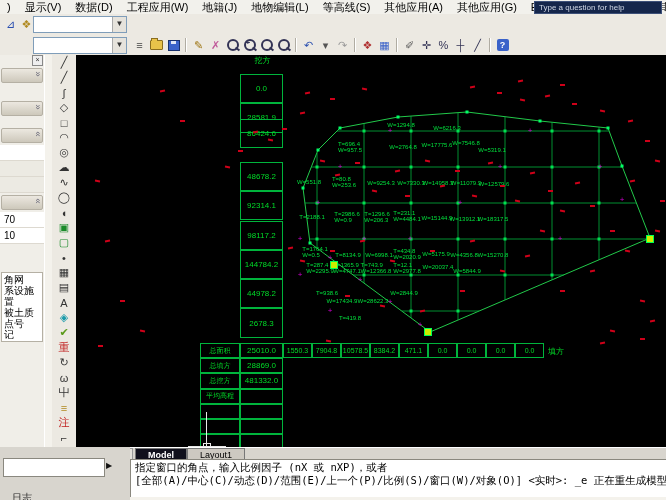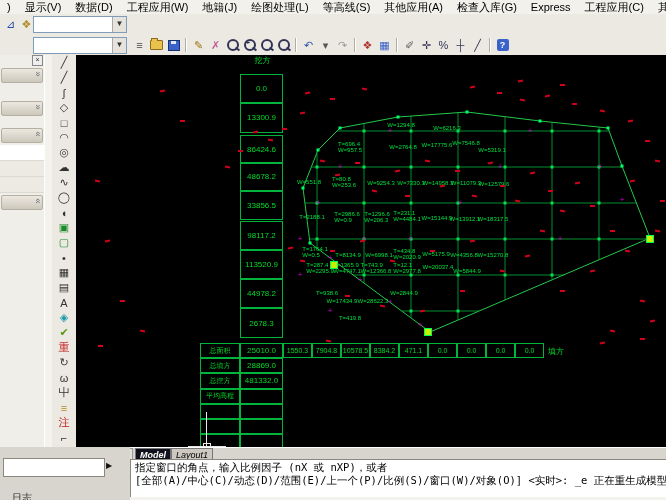--- a/index.html
+++ b/index.html
@@ -58,21 +58,21 @@
   .hl{position:absolute;width:6px;height:6px;background:#ccee00;border:1px solid #00ff55;}
   .xhair-v{position:absolute;width:1px;background:#e8e8e8;}
   .xhair-h{position:absolute;height:1px;background:#e8e8e8;}
   .xhair-box{position:absolute;width:6px;height:6px;border:1px solid #e8e8e8;}
   
   .tabbar{left:76px;top:447px;width:590px;height:13px;background:#d8d5ce;border-top:1px solid #fff;
           display:flex;align-items:flex-end;font-size:9px;}
   .tabnav{display:flex;gap:1px;padding:0 2px 1px 2px;}
   .tabnav span{width:11px;height:10px;background:#e4e1da;border:1px solid #999;font-size:6px;
                text-align:center;line-height:9px;color:#222;}
-  .tab{padding:1px 4px;border:1px solid #777;border-bottom:none;background:#cdc9c1;height:10px;line-height:10px;font-style:italic;}
+  .tab{padding:1px 12px;border:1px solid #777;border-bottom:none;background:#cdc9c1;height:10px;line-height:10px;}
   .tab.active{background:#10101c;color:#fff;font-weight:bold;}
   
   .bottomleft{left:0;top:447px;width:130px;height:53px;background:#d8d5ce;}
   .blbox{position:absolute;left:3px;top:11px;width:100px;height:17px;background:#fff;border:1px solid #8a887f;}
   .blarrow{position:absolute;left:106px;top:14px;font-size:8px;color:#111;}
   .bllabel{position:absolute;left:12px;top:44px;font-size:10px;color:#222;}
   .cmd{left:130px;top:459px;width:536px;height:38px;background:#fff;border:1px solid #8a887f;border-right:none;
        overflow:hidden;padding:1px 4px;font-family:"DejaVu Sans Mono","Liberation Mono",monospace;
        font-size:10.5px;line-height:13px;white-space:nowrap;}
   .bottomedge{left:130px;top:497px;width:536px;height:3px;background:#f4f2ec;}
@@ -82,28 +82,29 @@
 
 <div id="app">
 
   <div class="abs menubar">
     <div class="menu-items" id="menu-items">
         <span class="menu-item">)</span>
         <span class="menu-item">显示(V)</span>
         <span class="menu-item">数据(D)</span>
         <span class="menu-item">工程应用(W)</span>
         <span class="menu-item">地籍(J)</span>
-        <span class="menu-item">绘图处理(L)</span>
+        <span class="menu-item">地物编辑(L)</span>
         <span class="menu-item">等高线(S)</span>
         <span class="menu-item">其他应用(A)</span>
-        <span class="menu-item">检查入库(G)</span>
+        <span class="menu-item">其他应用(G)</span>
         <span class="menu-item">Express</span>
         <span class="menu-item">工程应用(C)</span>
         <span class="menu-item">其他应用(M)</span>
       </div>
+    <div class="helpbox">Type a question for help</div>
   </div>
 
   <div class="abs toolbar2">
     <span class="tbicon abs" style="left:2px;top:3px;color:#2a4fb0;">⊿</span>
     <span class="tbicon abs" style="left:18px;top:3px;color:#b08a20;">❖</span>
     <div class="combo" style="left:33px;top:2px;width:92px;">
       <span></span><span class="arrow">▼</span>
     </div>
   </div>
 
@@ -169,21 +170,33 @@
     <div style="height:8px;"></div>
     <div class="sectionbar">
         <span class="chev">«</span>
       </div>
     <div class="panelrow white"></div>
     <div class="panelrow"></div>
     <div class="panelrow"></div>
     <div class="sectionbar">
         <span class="chev">«</span>
       </div>
+    <div id="panel-values">
+        <div class="panelrow white">70</div>
+        <div class="panelrow white">10</div>
+      </div>
     <div style="height:26px;"></div>
+    <div class="treebox" id="panel-tree">
+        <div class="treeitem">角网</div>
+        <div class="treeitem">系设施</div>
+        <div class="treeitem">置</div>
+        <div class="treeitem">被土质</div>
+        <div class="treeitem">点号</div>
+        <div class="treeitem">记</div>
+      </div>
   </div>
   <div class="abs pscroll"></div>
 
   <div class="abs vtoolbar" id="vtoolbar">
       <span class="vicon" style="color: rgb(51, 51, 51);">╱</span>
       <span class="vicon" style="color: rgb(51, 51, 51);">╱</span>
       <span class="vicon" style="color: rgb(51, 51, 51);">∫</span>
       <span class="vicon" style="color: rgb(51, 51, 51);">◇</span>
       <span class="vicon" style="color: rgb(51, 51, 51);">□</span>
       <span class="vicon" style="color: rgb(51, 51, 51);">◠</span>
@@ -267,26 +280,26 @@
         <rect x="462.5" y="64.5" width="3" height="3" fill="#00ff66"></rect>
         <rect x="530.5" y="71.5" width="3" height="3" fill="#00ff66"></rect>
         <rect x="544.5" y="109.5" width="3" height="3" fill="#00ff66"></rect>
         <rect x="572.5" y="181.5" width="3" height="3" fill="#00ff66"></rect>
         <rect x="352.5" y="275.5" width="3" height="3" fill="#00ff66"></rect>
         <rect x="232.5" y="186.5" width="3" height="3" fill="#00ff66"></rect>
       </svg>
     <div class="gtext" style="left:166px;top:1px;width:41px;text-align:center;">挖方</div>
     <div id="cutcells">
         <div class="cell" style="left: 164px; top: 19px; width: 41px; height: 27.3px;">0.0</div>
-        <div class="cell" style="left: 164px; top: 48.3px; width: 41px; height: 27.3px;">13300.9</div>
-        <div class="cell" style="left: 164px; top: 80px; width: 41px; height: 27.3px;">86424.6</div>
+        <div class="cell" style="left: 164px; top: 48.3px; width: 41px; height: 27.3px;">28581.9</div>
+        <div class="cell" style="left: 164px; top: 64px; width: 41px; height: 27.3px;">86424.6</div>
         <div class="cell" style="left: 164px; top: 106.9px; width: 41px; height: 27.3px;">48678.2</div>
-        <div class="cell" style="left: 164px; top: 136.2px; width: 41px; height: 27.3px;">33856.5</div>
+        <div class="cell" style="left: 164px; top: 136.2px; width: 41px; height: 27.3px;">92314.1</div>
         <div class="cell" style="left: 164px; top: 165.5px; width: 41px; height: 27.3px;">98117.2</div>
-        <div class="cell" style="left: 164px; top: 194.8px; width: 41px; height: 27.3px;">113520.9</div>
+        <div class="cell" style="left: 164px; top: 194.8px; width: 41px; height: 27.3px;">144784.2</div>
         <div class="cell" style="left: 164px; top: 224.1px; width: 41px; height: 27.3px;">44978.2</div>
         <div class="cell" style="left: 164px; top: 253.4px; width: 41px; height: 27.3px;">2678.3</div>
       </div>
     <div id="summary">
         <div class="cell" style="left: 124px; top: 288px; width: 38px; height: 13.2px; font-size: 7px;">总面积</div>
         <div class="cell" style="left: 164px; top: 288px; width: 41px; height: 13.2px;">25010.0</div>
         <div class="cell" style="left: 124px; top: 303.2px; width: 38px; height: 13.2px; font-size: 7px;">总填方</div>
         <div class="cell" style="left: 164px; top: 303.2px; width: 41px; height: 13.2px;">28869.0</div>
         <div class="cell" style="left: 124px; top: 318.4px; width: 38px; height: 13.2px; font-size: 7px;">总挖方</div>
         <div class="cell" style="left: 164px; top: 318.4px; width: 41px; height: 13.2px;">481332.0</div>

